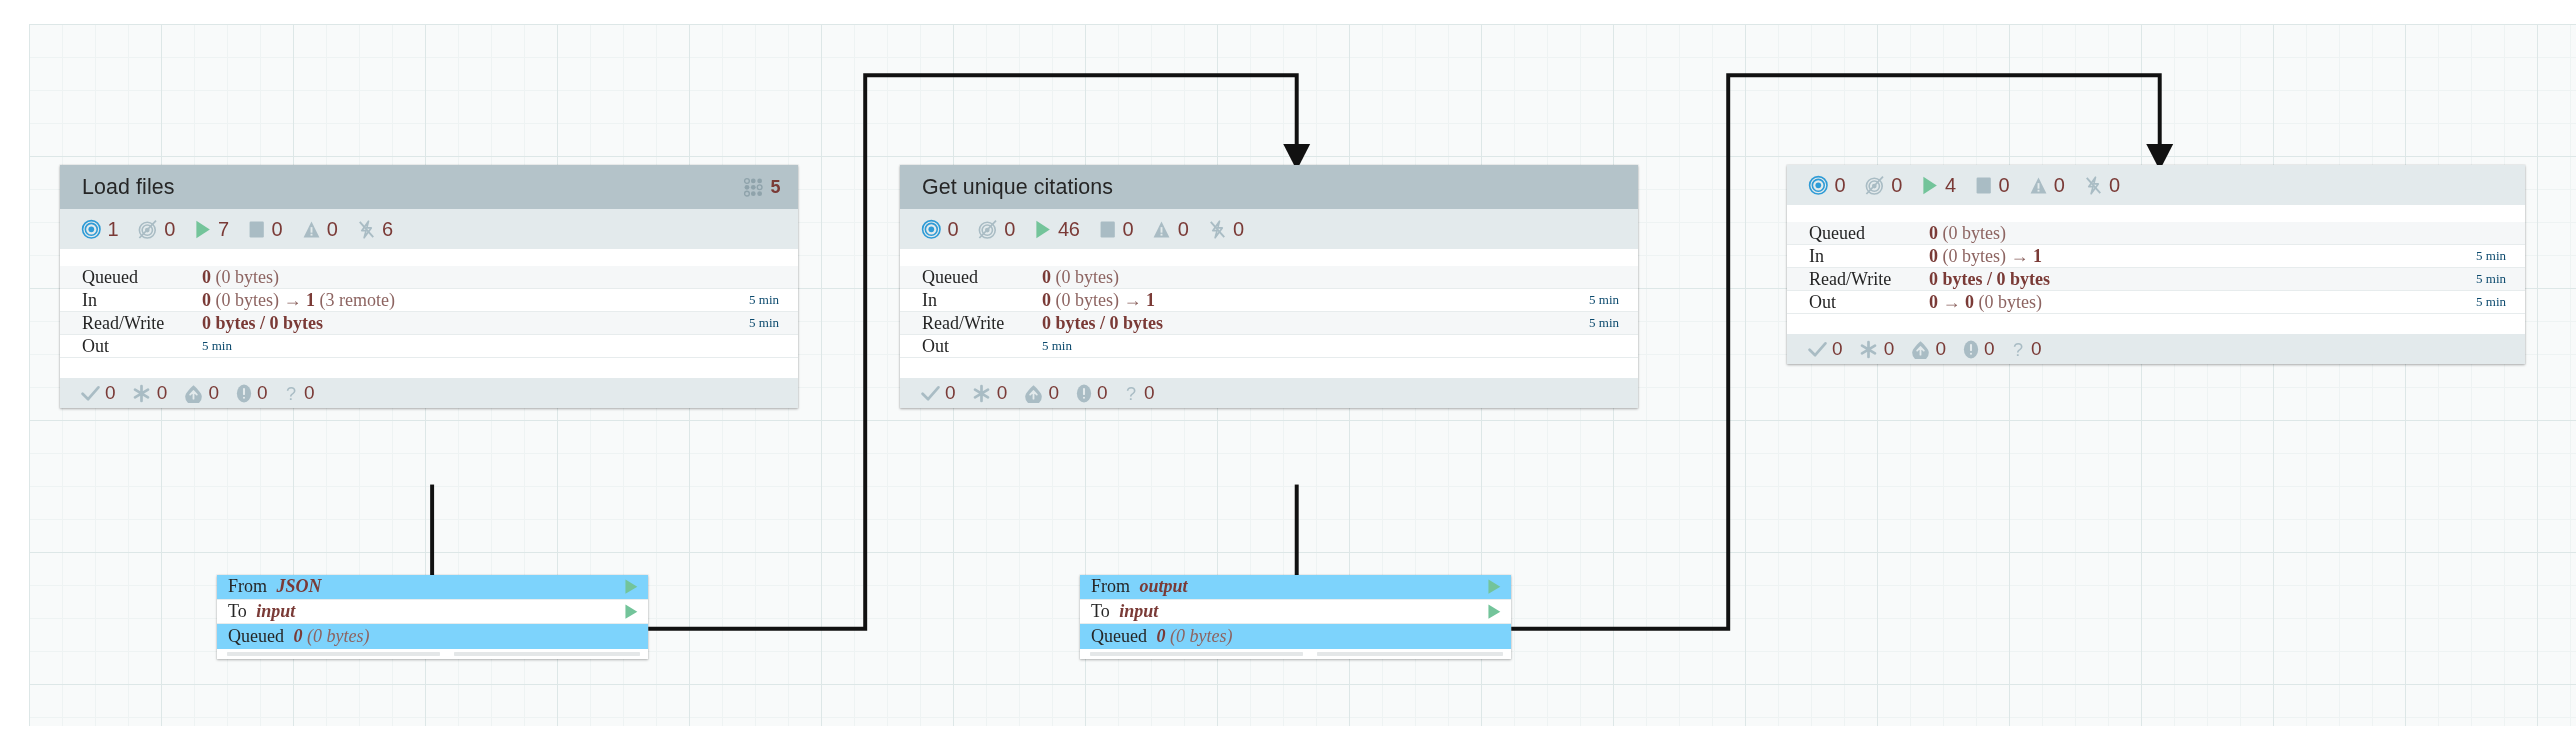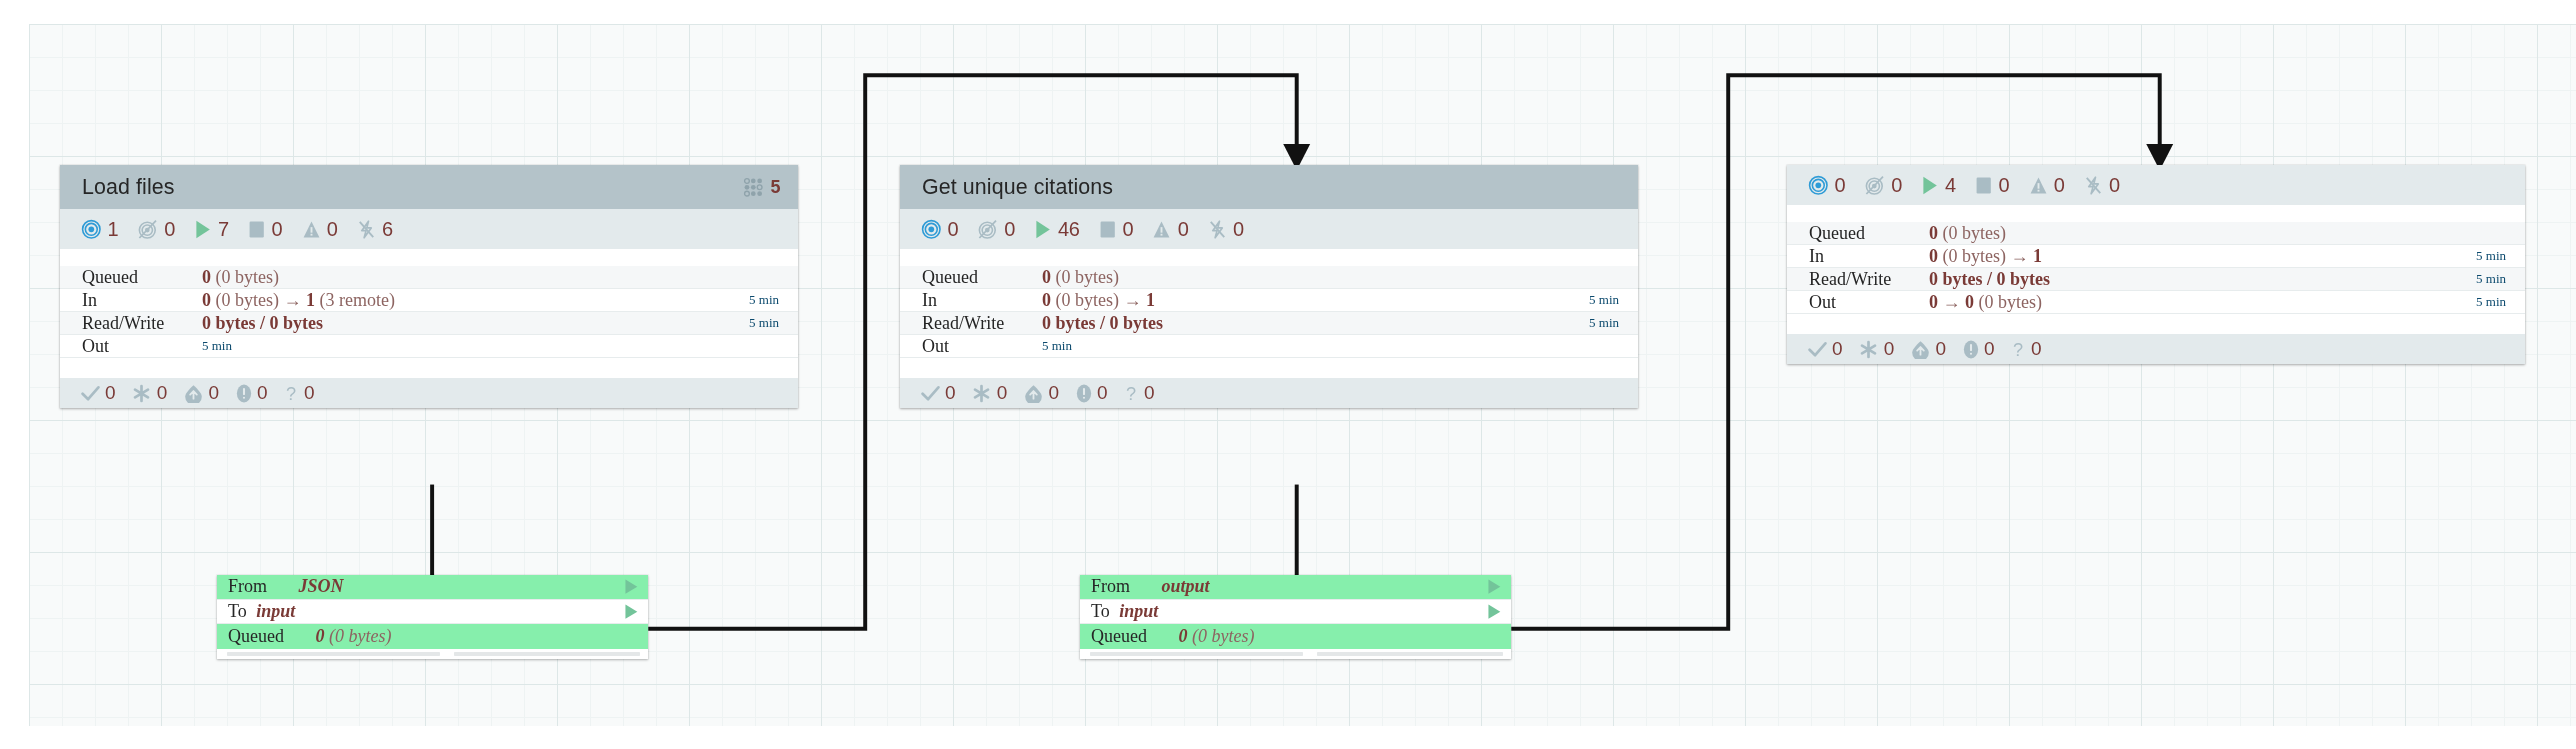--- a/index.html
+++ b/index.html
@@ -112,21 +112,21 @@
     font-family: "Liberation Serif", serif;
     overflow: hidden;
   }
   .conn-row {
     display: flex; align-items: center;
     height: 24.6px;
     padding: 0 9.5px 0 11px;
     font-size: 18px;
     border-bottom: 0.8px solid #e7eced;
   }
-  .conn-row.shade { background: #86efac; gap: 22px; }
+  .conn-row.shade { background: #7dd3fc; }
   .conn-row .ck { color: #262626; margin-right: 9.5px; }
   .conn-row .cv { color: #7a3a36; font-weight: 700; flex: 1; font-style: italic; }
   .conn-row .cv .dim { color: #8d6461; font-weight: 400; }
   .conn-bars {
     height: 10.3px; background:#fff;
     display:flex; align-items:center; gap: 14.3px;
     padding: 0 8px 0 9.5px;
   }
   .bar { height: 4.8px; background: #e4e7e8; border-radius: 0.8px; }
   .bar.b1 { flex: 1.15; }

